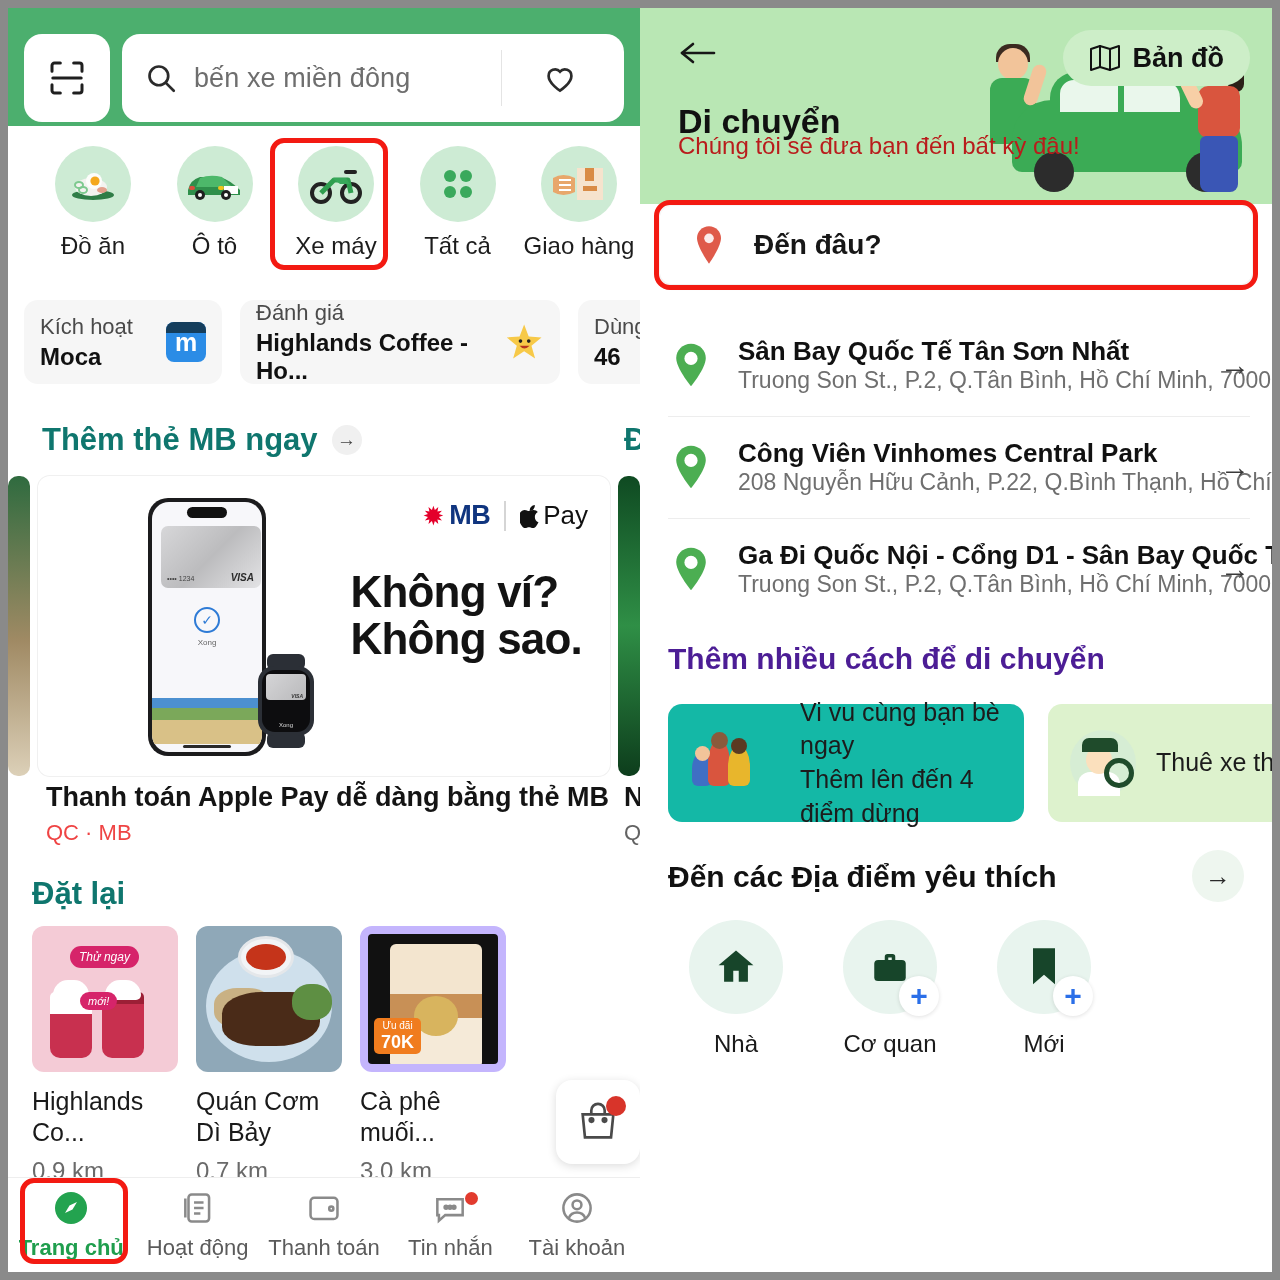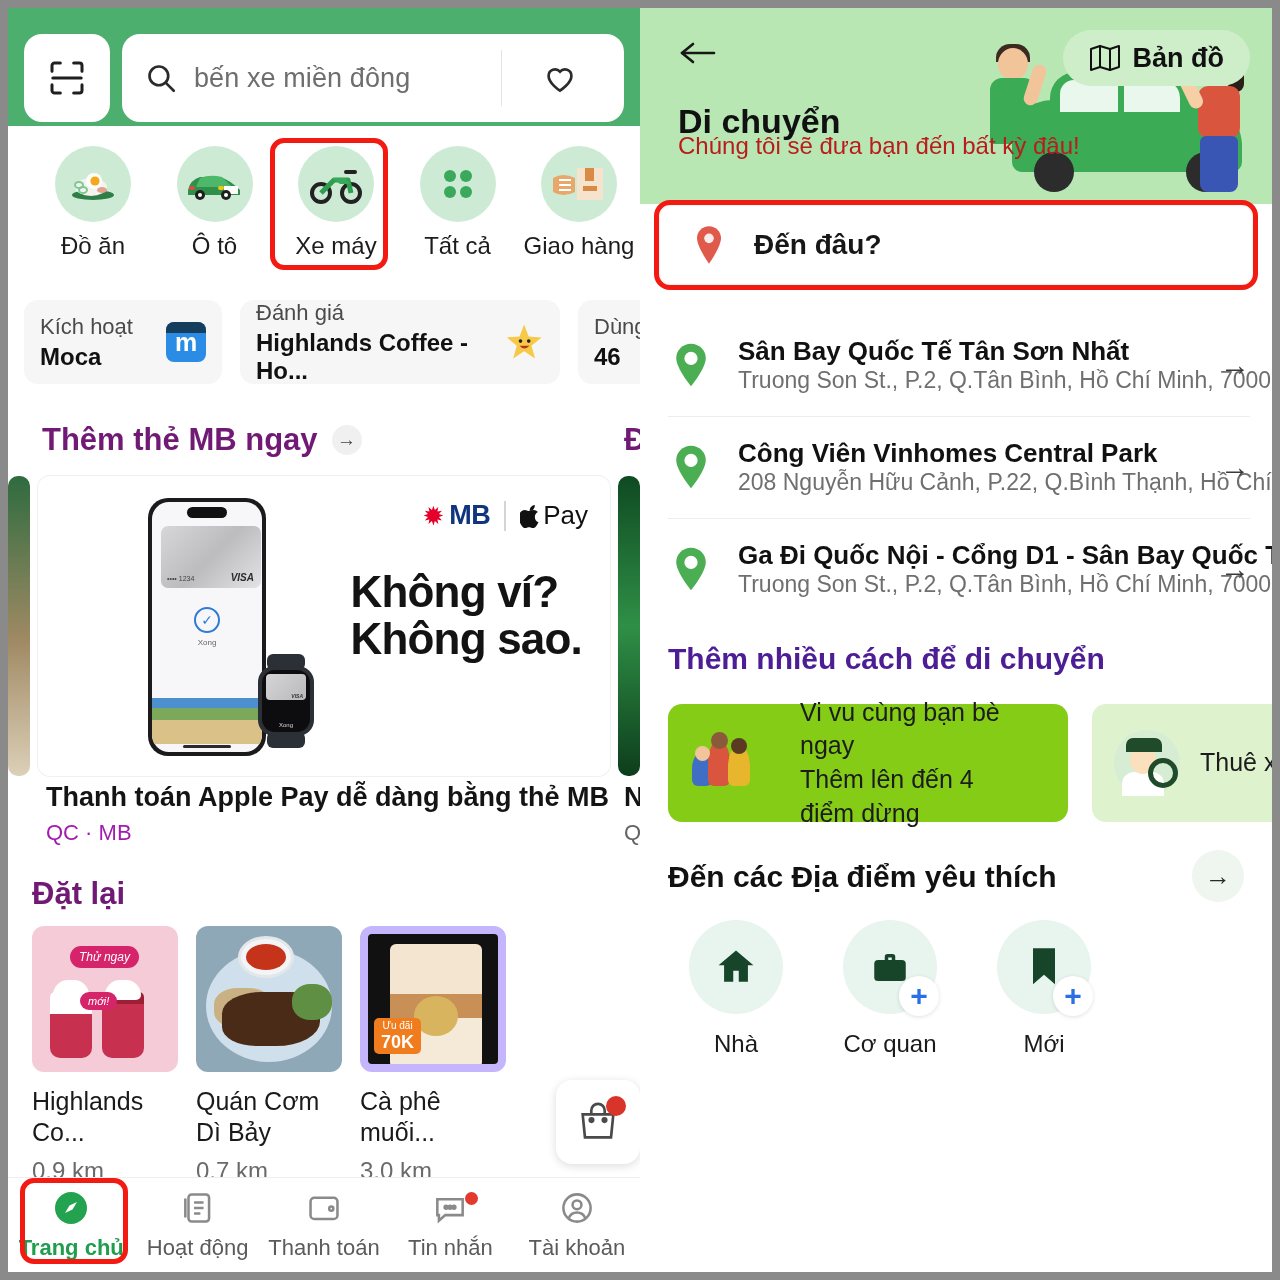--- a/index.html
+++ b/index.html
@@ -72,21 +72,21 @@
   .stat-bot{ font-size:24px; color:#111; font-weight:bold;}
   .moca-ico{
     width:40px;height:40px;border-radius:8px;background:#2b8ce6;
     display:flex;align-items:center;justify-content:center;color:#fff;
     font-size:25px;font-weight:bold;position:relative;
   }
   .moca-ico:before{content:"";position:absolute;left:0;top:0;width:40px;height:11px;background:#153e5c;border-radius:8px 8px 0 0;}
 
   
   .sec-title-row{ position:absolute; display:flex; align-items:center; gap:14px; }
-  .sec-title{ font-size:31px; font-weight:bold; color:#701a75; }
+  .sec-title{ font-size:31px; font-weight:bold; color:#0f766e; }
   .arrow-circle{
     width:30px;height:30px;border-radius:50%;background:#f0f0f0;
     display:flex;align-items:center;justify-content:center;font-size:19px;color:#444;
   }
 
   
   .promo-strip{ position:absolute; left:0; top:468px; width:632px; height:330px; }
   .promo-side{ position:absolute; top:0; width:22px; height:300px; border-radius:10px; overflow:hidden;}
   .promo-side.l{ left:0; background:linear-gradient(180deg,#2f6b3f,#a08a64 55%,#dcd0b8);}
   .promo-side.r{ right:0; left:auto; background:linear-gradient(180deg,#0f4a22,#2f8f46 50%,#0d3d1c);}
@@ -123,21 +123,21 @@
   .homebar{ position:absolute; left:50%;transform:translateX(-50%); bottom:4px; width:48px;height:3px;border-radius:2px;background:#2a2a2a;}
   .watch{ position:absolute; left:216px; top:178px; width:64px; height:94px;}
   .watch-body{ position:absolute; left:4px; top:12px; width:56px;height:70px;background:#2b2f36;border-radius:16px;padding:4px;}
   .watch-scr{ width:100%;height:100%;background:#0d0d0f;border-radius:13px;overflow:hidden;position:relative;}
   .w-card{position:absolute;left:4px;top:4px;width:40px;height:26px;border-radius:4px;background:linear-gradient(135deg,#d5d5d7,#b9b9bb);}
   .w-card .wv{position:absolute;right:3px;bottom:1px;font-size:5px;font-weight:bold;font-style:italic;color:#333;}
   .w-done{position:absolute;left:0;right:0;bottom:4px;text-align:center;font-size:6px;color:#ddd;}
   .strap{position:absolute;left:13px;width:38px;height:16px;background:#2b2f36;border-radius:6px;}
   .strap.t{top:0;} .strap.b{bottom:0;}
   .promo-cap{ position:absolute; left:38px; top:306px; font-size:27px; font-weight:bold; color:#141414;}
-  .promo-sub{ position:absolute; left:38px; top:344px; font-size:22px; color:#a21caf;}
+  .promo-sub{ position:absolute; left:38px; top:344px; font-size:22px; color:#ef4444;}
   .promo-cap-r{ position:absolute; left:616px; top:306px; font-size:27px; font-weight:bold; color:#141414; white-space:nowrap;}
   .promo-sub-r{ position:absolute; left:616px; top:344px; font-size:22px; color:#636363; white-space:nowrap;}
 
   
   .reorder-items{ position:absolute; left:0; top:918px; width:632px; display:flex; gap:18px; padding-left:24px;}
   .ritem{ width:146px;}
   .rimg{ width:146px; height:146px; border-radius:12px; overflow:hidden; position:relative;}
   .rname{ margin-top:14px; font-size:25px; color:#1a1a1a; line-height:1.22; }
   .rdist{ margin-top:10px; font-size:24px; color:#6a6a6a;}
   .rtag{ margin-top:12px; font-size:20px; color:#333; background:#fff2e2; border-radius:6px; padding:3px 6px; display:inline-block; white-space:nowrap;}
@@ -232,21 +232,21 @@
   .loc-row + .loc-row:before{ content:""; position:absolute; left:28px; right:22px; top:0; height:1px; background:#ededed;}
   .loc-pin{ width:46px; height:46px; flex:0 0 auto; display:flex; align-items:center; justify-content:center;}
   .loc-txt{ flex:1 1 auto; min-width:0;}
   .loc-name{ font-size:26px; font-weight:bold; color:#111; white-space:nowrap; overflow:hidden; text-overflow:clip;}
   .loc-addr{ font-size:23px; color:#6f6f6f; margin-top:7px; white-space:nowrap; overflow:hidden; text-overflow:clip;}
   .loc-arrow{ font-size:30px; color:#3a3a3a; flex:0 0 auto; }
 
   .ways-title{ position:absolute; left:28px; top:634px; font-size:30px; font-weight:bold; color:#4c1d95;}
   .ways{ position:absolute; left:28px; top:696px; display:flex; gap:24px;}
   .way-card{ height:118px; border-radius:14px; display:flex; align-items:center; gap:20px; padding:0 22px; flex:0 0 auto;}
-  .way-card.blue{ background:#84cc16; width:400px;gap:44px;}
+  .way-card.blue{ background:#14b8a6; width:356px;gap:44px;}
   .way-card.green{ background:#ddf2cd; width:282px;}
   .way-icon{ width:66px; height:66px; border-radius:50%; position:relative; flex:0 0 auto;}
   .way-text{ font-size:25px; color:#1c1c1c; line-height:1.35; white-space:pre-line;}
   .way-text.nowrap{ white-space:nowrap; }
   .friends .p{position:absolute;border-radius:50% 50% 6px 6px;}
   .friends .p1{left:2px;top:22px;width:20px;height:34px;background:#3f6fc4;}
   .friends .p2{left:18px;top:10px;width:22px;height:46px;background:#d9553e;}
   .friends .p3{left:38px;top:16px;width:22px;height:40px;background:#e8b62c;}
   .friends .h{position:absolute;border-radius:50%;background:#f2c49a;}
   .friends .h1{left:5px;top:16px;width:15px;height:15px;}

